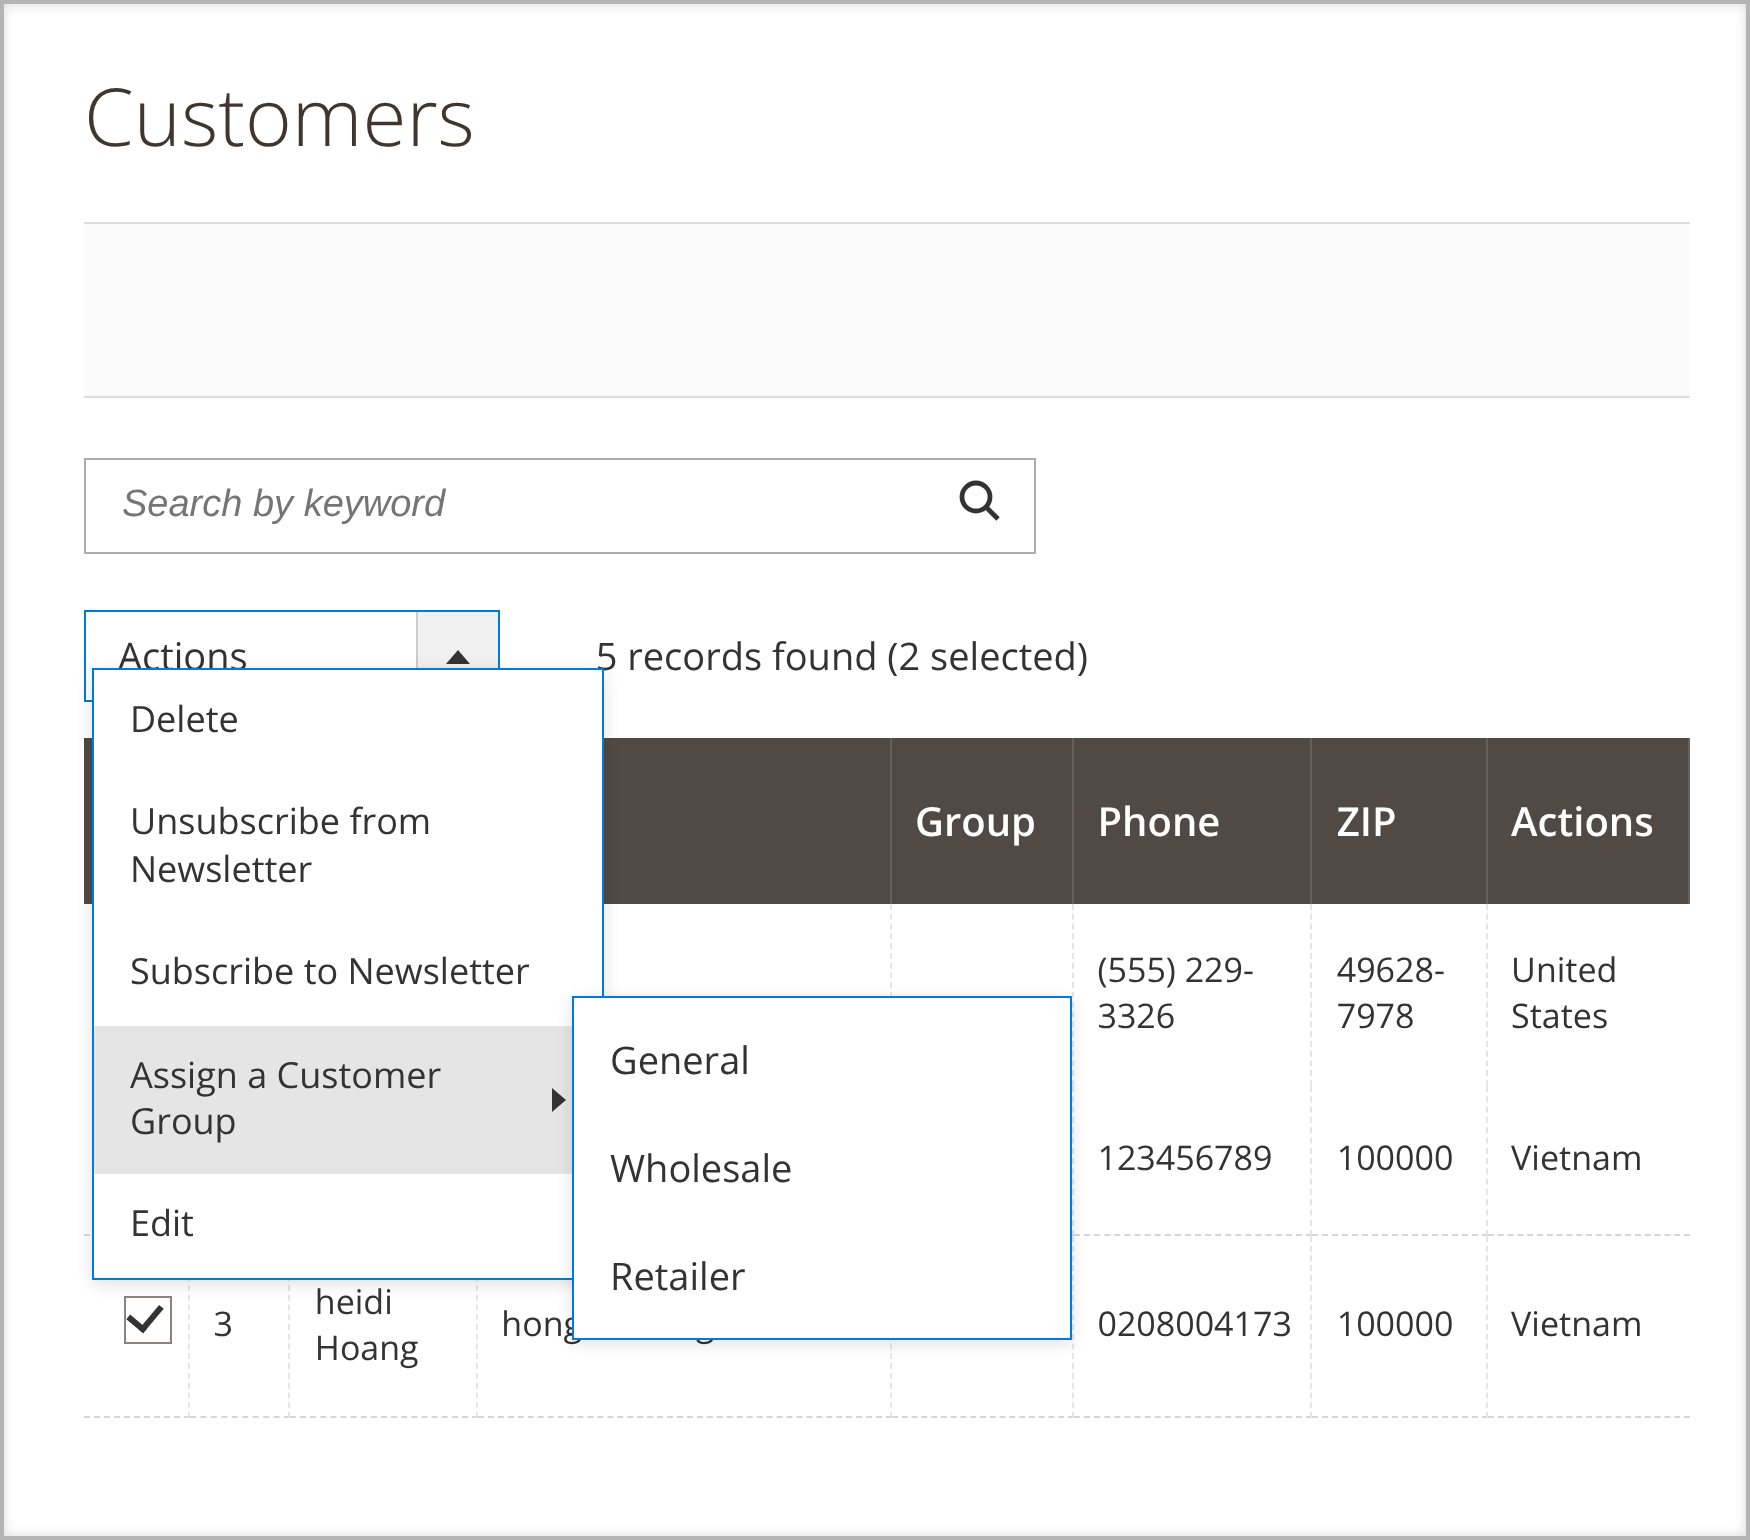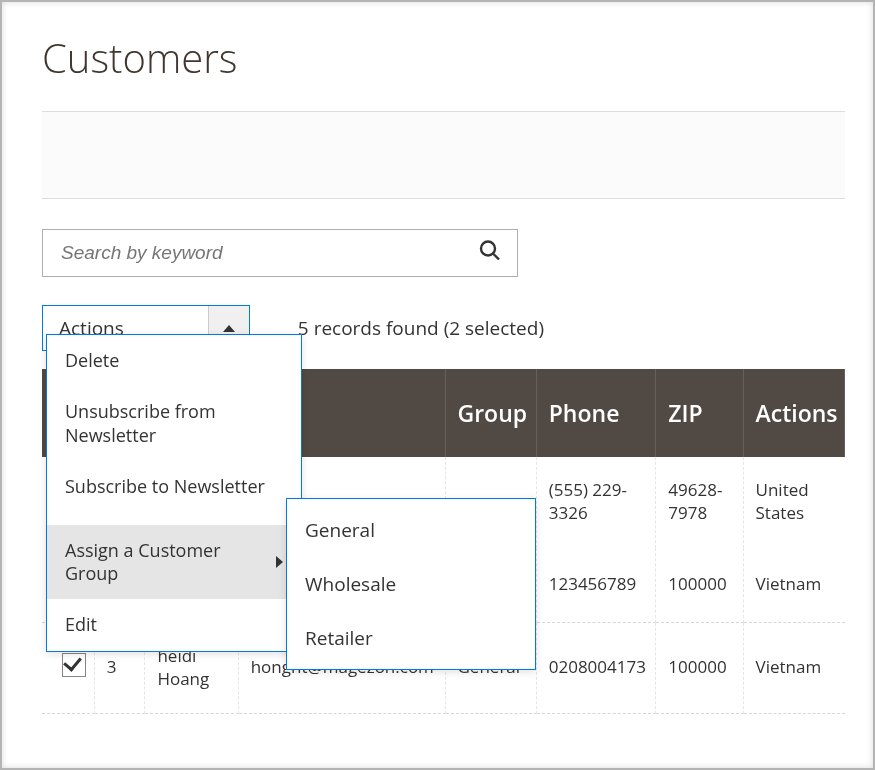--- a/index.html
+++ b/index.html
@@ -13,34 +13,34 @@
   .search-icon svg{width:24px;height:24px;fill:none;stroke:#333;stroke-width:2.4;}
   .toolbar{display:flex;align-items:center;margin-bottom:18px;}
   .actions-btn{display:flex;align-items:stretch;height:44px;border:1px solid #007bdb;background:#fff;}
   .actions-label{display:flex;align-items:center;padding:0 84px 0 16px;font-size:19px;color:#333;}
   .actions-toggle{width:40px;border-left:1px solid #ccc;background:#f0f0f0;display:flex;align-items:center;justify-content:center;}
   .caret-up{width:0;height:0;border-left:6px solid transparent;border-right:6px solid transparent;border-bottom:7px solid #333;}
   .records{font-size:19px;color:#333;margin-left:48px;}
 
   
   table.grid{border-collapse:separate;border-spacing:0;width:100%;table-layout:fixed;}
-  thead th{background:#514943;color:#fff;font-weight:600;font-size:23px;text-align:left;padding:28px 12px;border-right:1px solid #66605a;}
+  thead th{background:#514943;color:#fff;font-weight:600;font-size:20px;text-align:left;padding:28px 12px;border-right:1px solid #66605a;}
   thead th:first-child{padding-left:20px;}
   tbody td{font-size:17px;color:#333;padding:22px 12px;border-bottom:1px dashed #d6d6d6;border-right:1px dashed #e5e5e5;vertical-align:middle;line-height:1.35;}
   tbody tr:nth-child(1) td{border-bottom:1px solid transparent;}
   tbody td:first-child{padding-left:20px;}
   tbody td:last-child{border-right:none;}
   .chk{display:inline-block;width:22px;height:22px;border:1px solid #8a837f;background:#fff;position:relative;}
   .chk.checked::after{content:"";position:absolute;left:4px;top:0px;width:8px;height:13px;border:solid #333;border-width:0 3px 3px 0;transform:rotate(40deg);}
   col.c-chk{width:52px;} col.c-id{width:50px;} col.c-name{width:92px;} col.c-email{width:204px;} col.c-group{width:90px;} col.c-phone{width:118px;} col.c-zip{width:86px;} col.c-country{width:100px;}
 
   
   .dropdown{position:absolute;left:44px;top:332px;width:254px;background:#fff;border:1px solid #007bdb;box-shadow:0 2px 8px rgba(0,0,0,.12);z-index:20;}
   .dropdown .item{padding:14px 18px;font-size:18px;color:#333;cursor:pointer;line-height:1.3;}
-  .dropdown .item.active{background:#e5e5e5;display:flex;justify-content:space-between;align-items:center;margin-top:12px;}
+  .dropdown .item.active{background:#e5e5e5;display:flex;justify-content:space-between;align-items:center;}
   .caret-right{width:0;height:0;border-top:6px solid transparent;border-bottom:6px solid transparent;border-left:7px solid #333;}
   .submenu{position:absolute;left:284px;top:496px;width:248px;background:#fff;border:1px solid #007bdb;box-shadow:0 2px 8px rgba(0,0,0,.12);z-index:21;}
   .submenu .sub-item{padding:14px 18px;font-size:19px;color:#333;cursor:pointer;}
   .submenu .sub-item:first-child{padding-top:18px;}
   .submenu .sub-item:last-child{padding-bottom:18px;}
 </style>
 </head>
 <body>
 
 <div class="frame">

